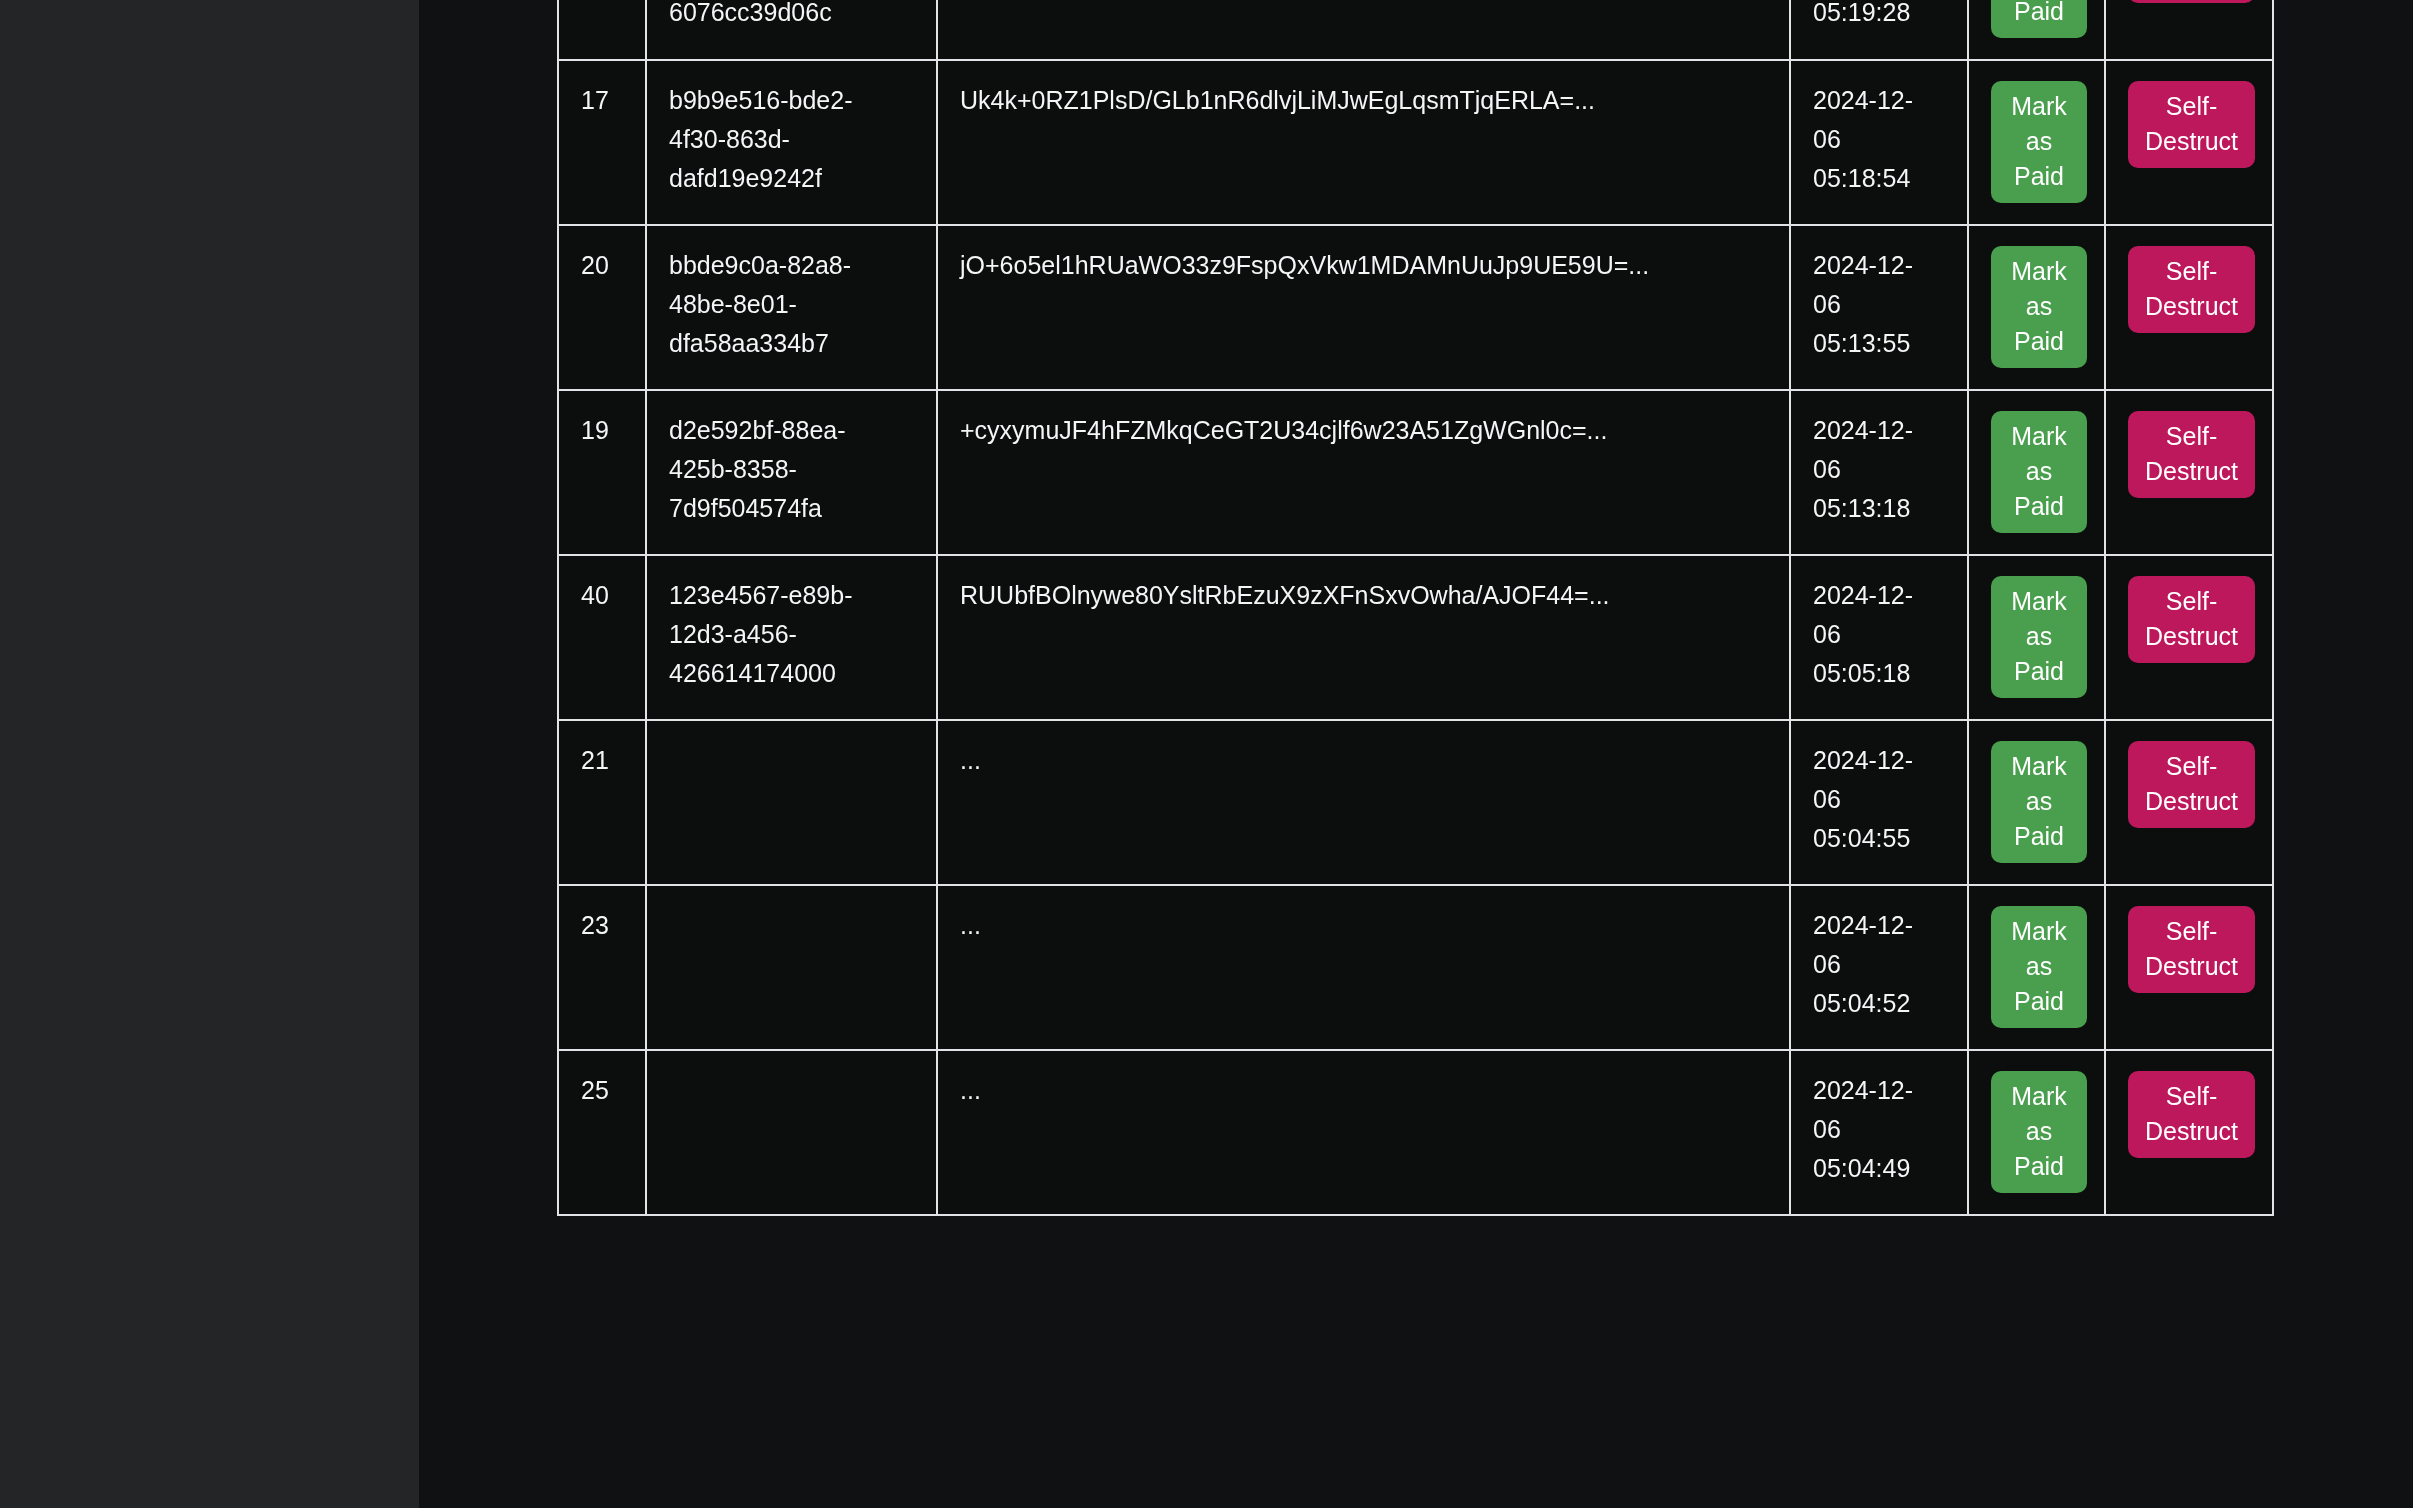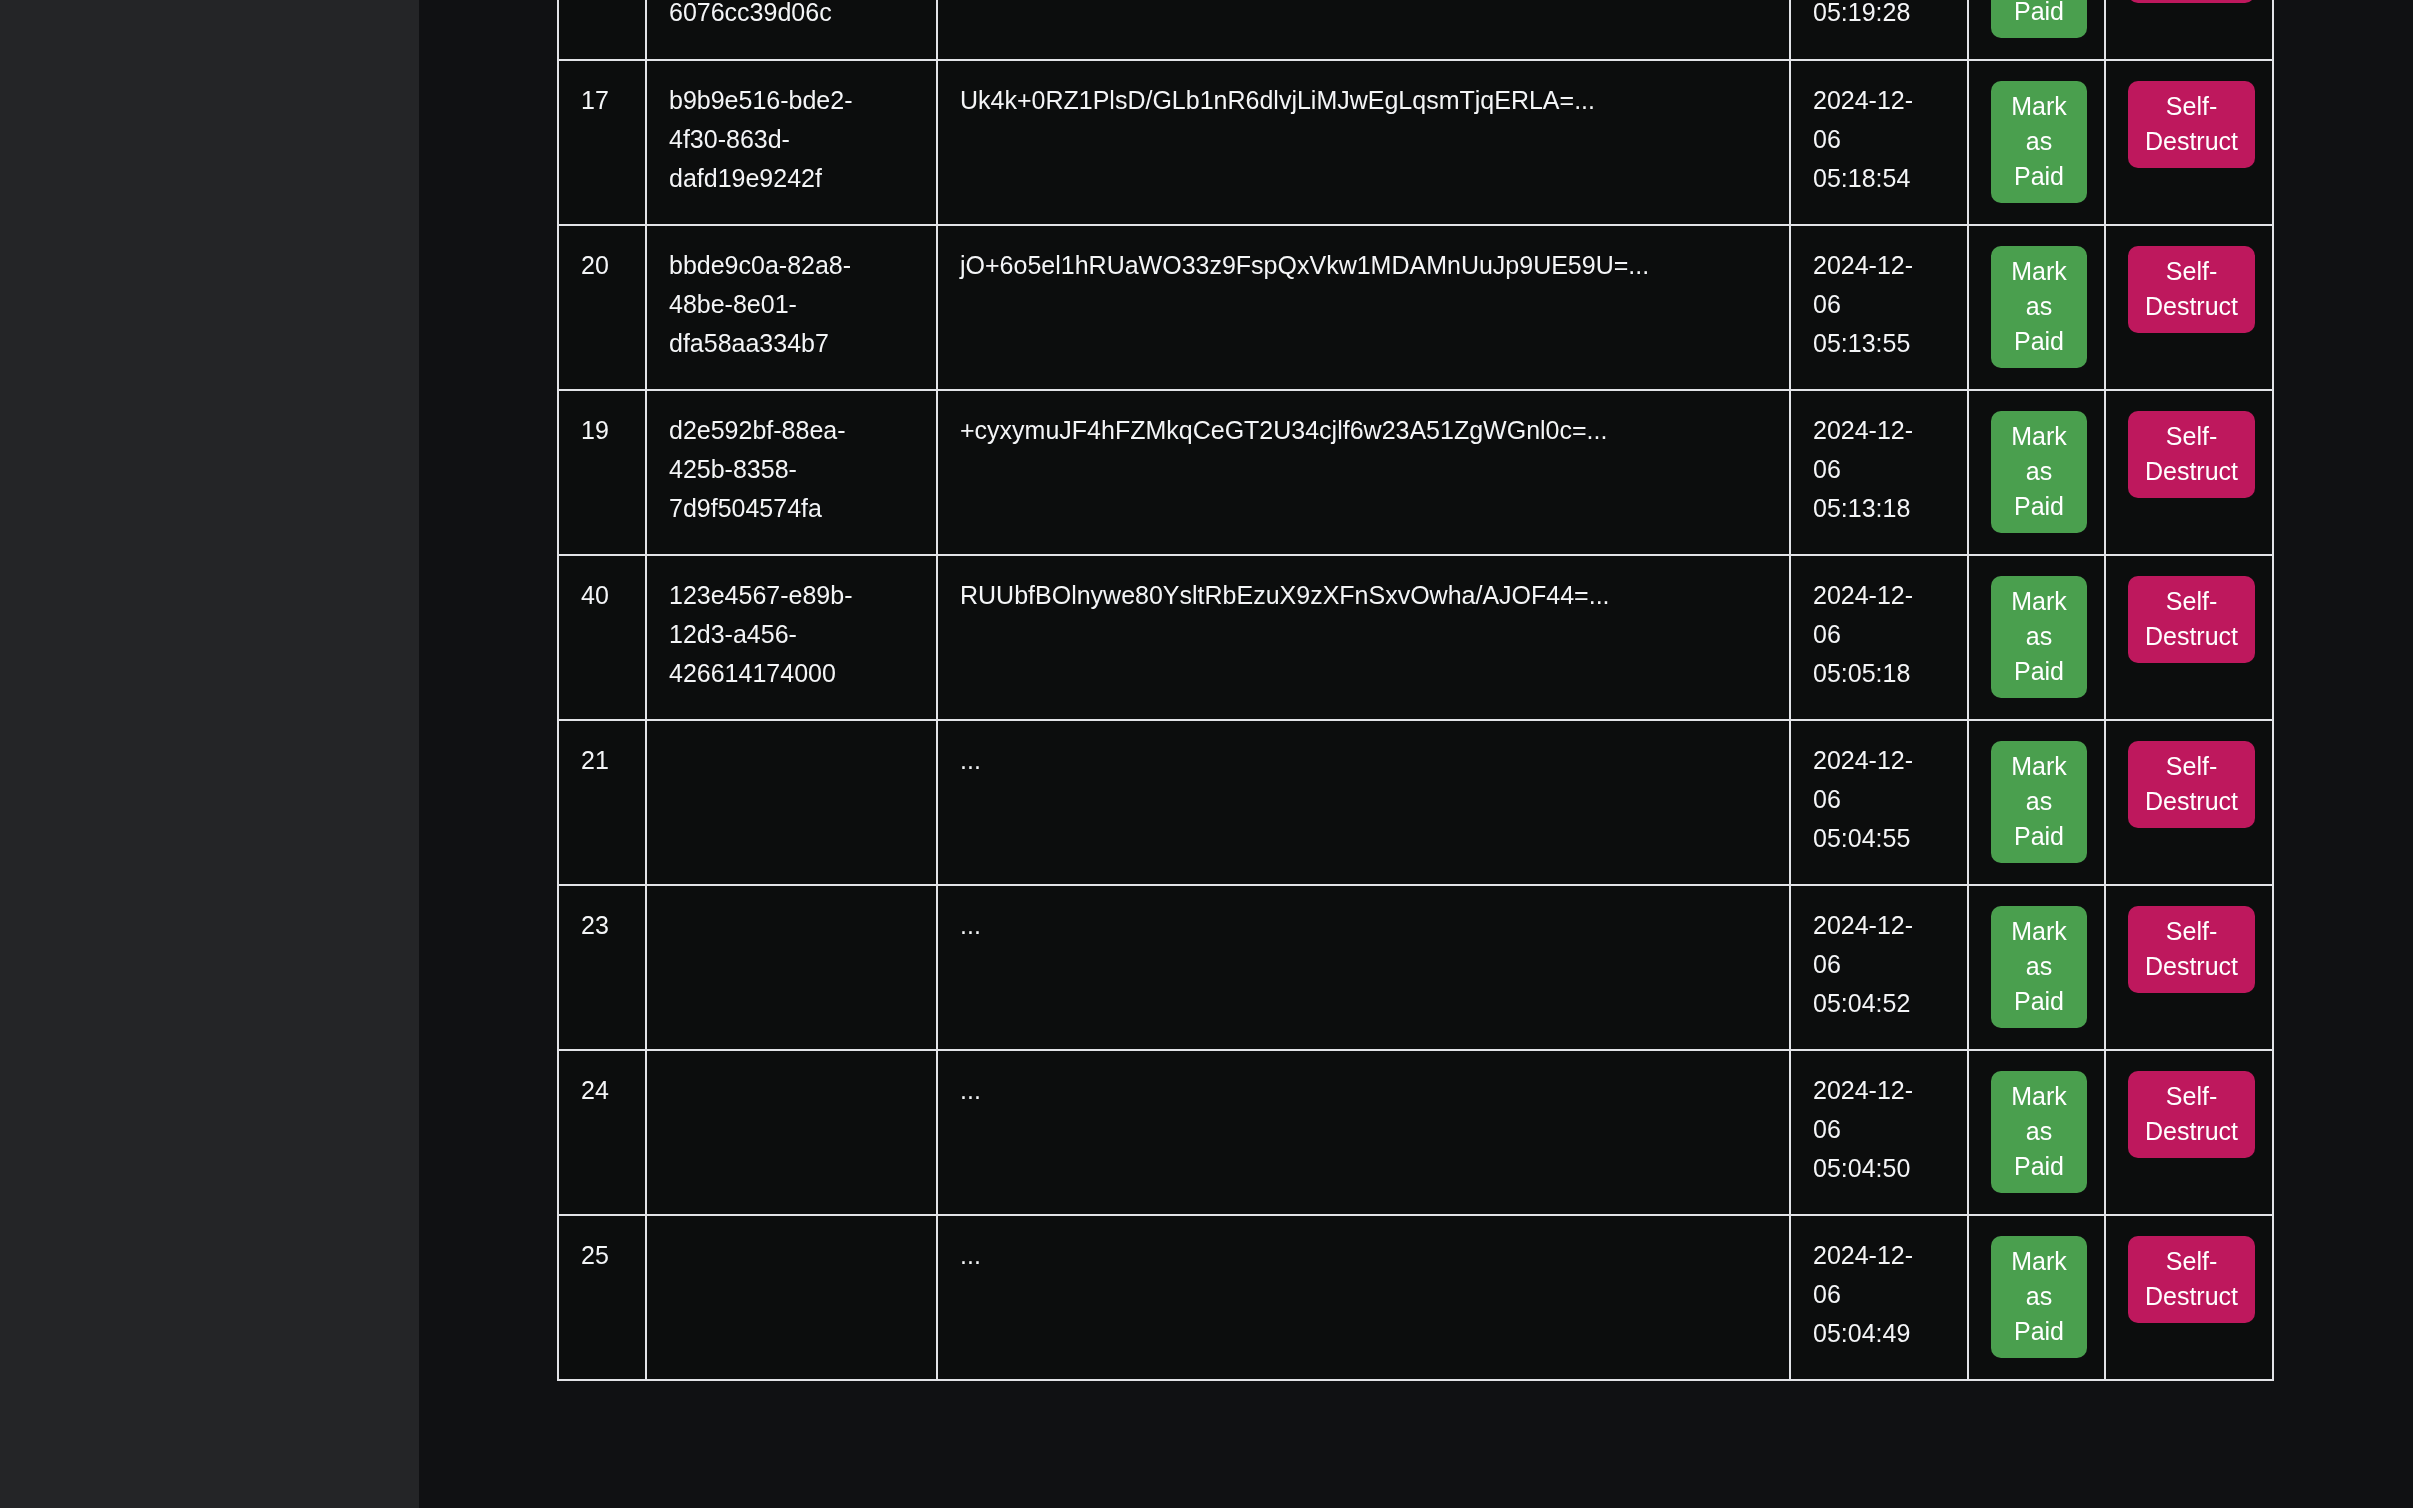--- a/index.html
+++ b/index.html
@@ -231,42 +231,20 @@
             </td>
             <td class="c-actg">
               <button class="btn btn-paid">Mark as Paid</button>
             </td>
             <td class="c-actr">
               <button class="btn btn-destruct">Self-Destruct</button>
             </td>
           </tr>
           <tr class="row">
             <td class="c-num">
-              <div class="cell-text">24</div>
-            </td>
-            <td class="c-id">
-              <div class="cell-text"></div>
-            </td>
-            <td class="c-msg">
-              <div class="cell-text">...</div>
-            </td>
-            <td class="c-date">
-              <div class="cell-text">2024-12-
-06
-05:04:50</div>
-            </td>
-            <td class="c-actg">
-              <button class="btn btn-paid">Mark as Paid</button>
-            </td>
-            <td class="c-actr">
-              <button class="btn btn-destruct">Self-Destruct</button>
-            </td>
-          </tr>
-          <tr class="row">
-            <td class="c-num">
               <div class="cell-text">25</div>
             </td>
             <td class="c-id">
               <div class="cell-text"></div>
             </td>
             <td class="c-msg">
               <div class="cell-text">...</div>
             </td>
             <td class="c-date">
               <div class="cell-text">2024-12-

